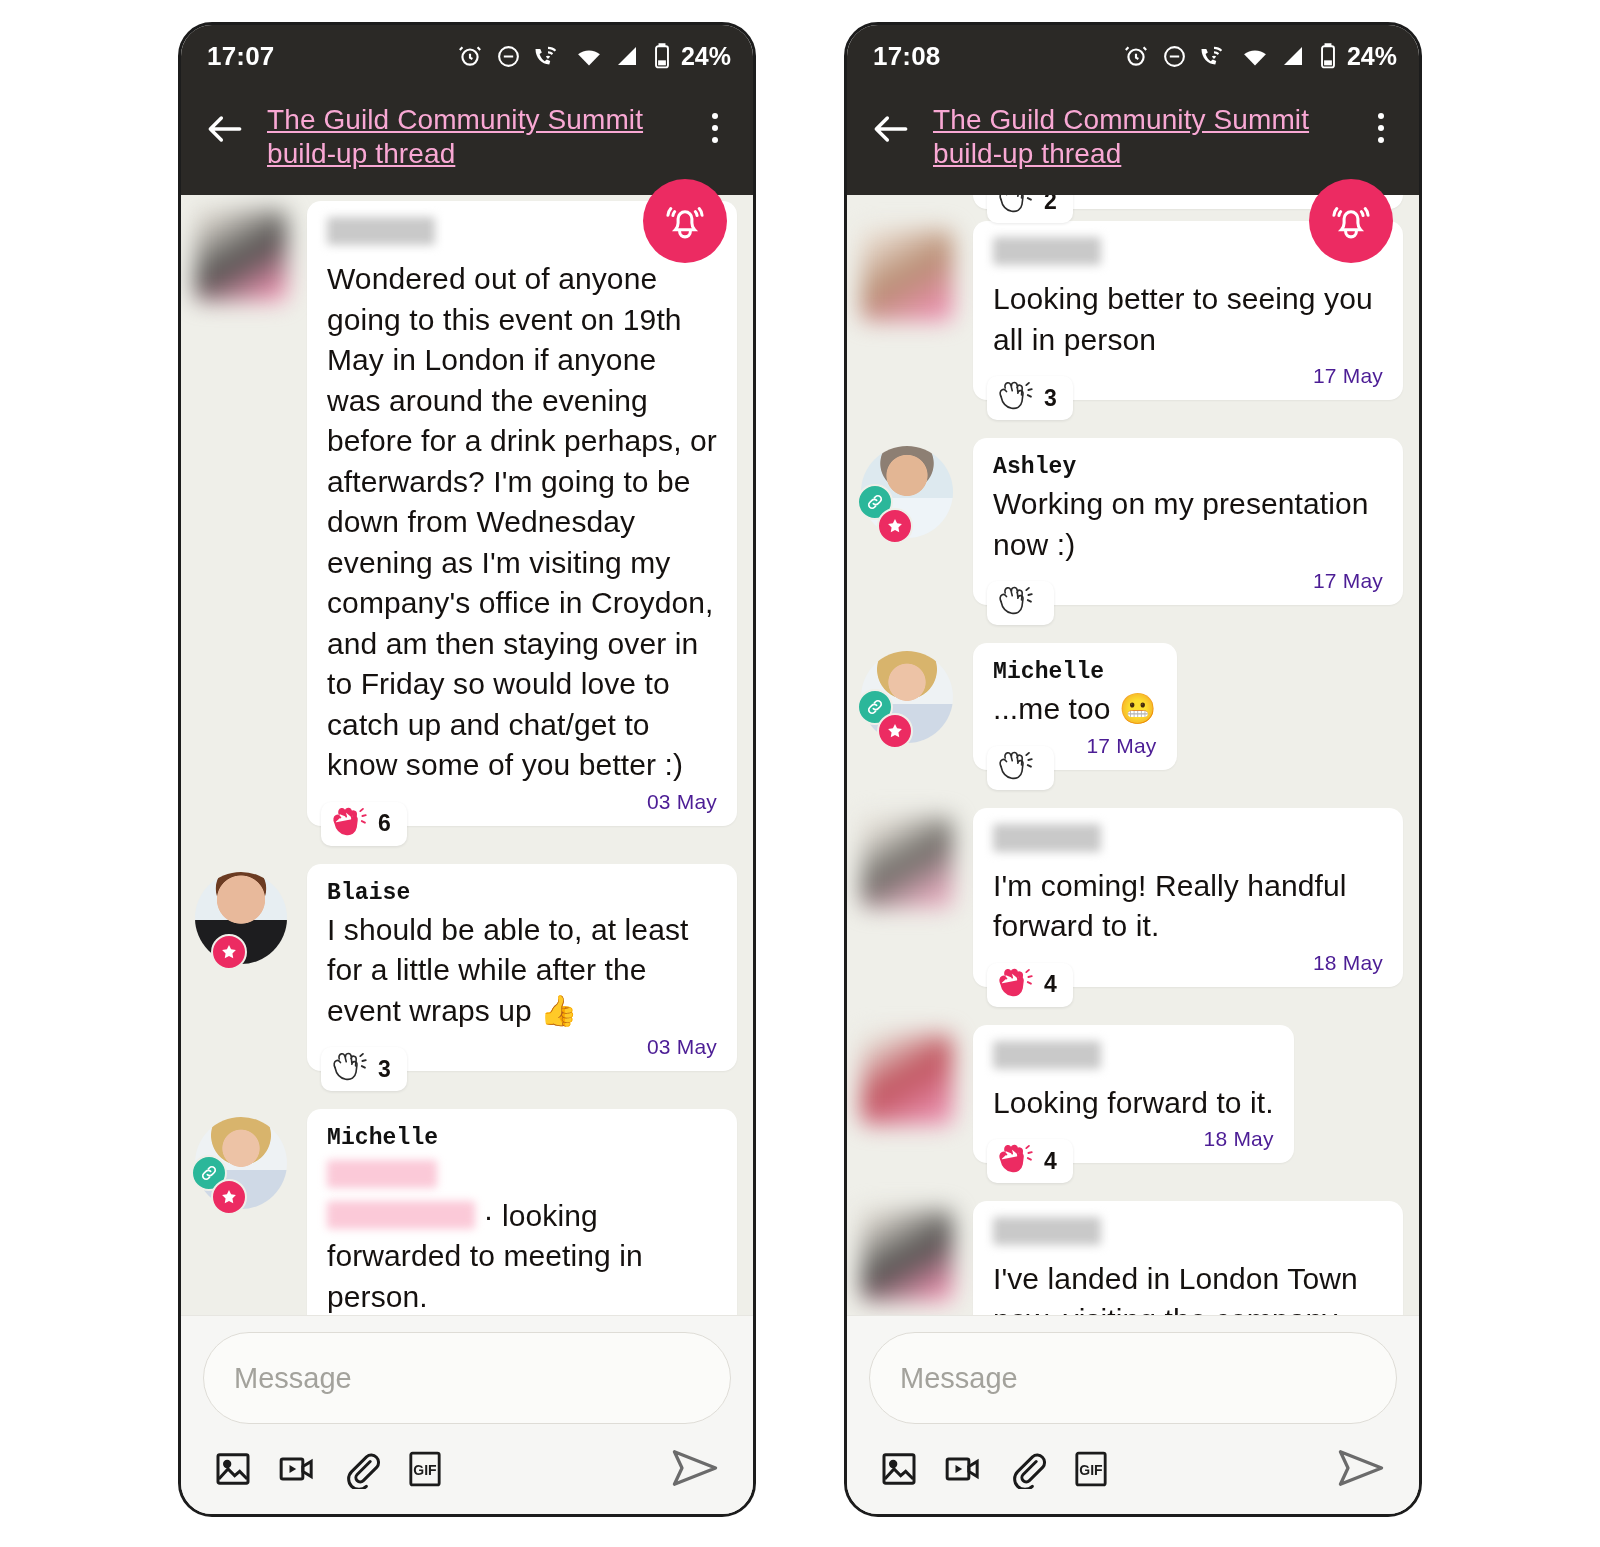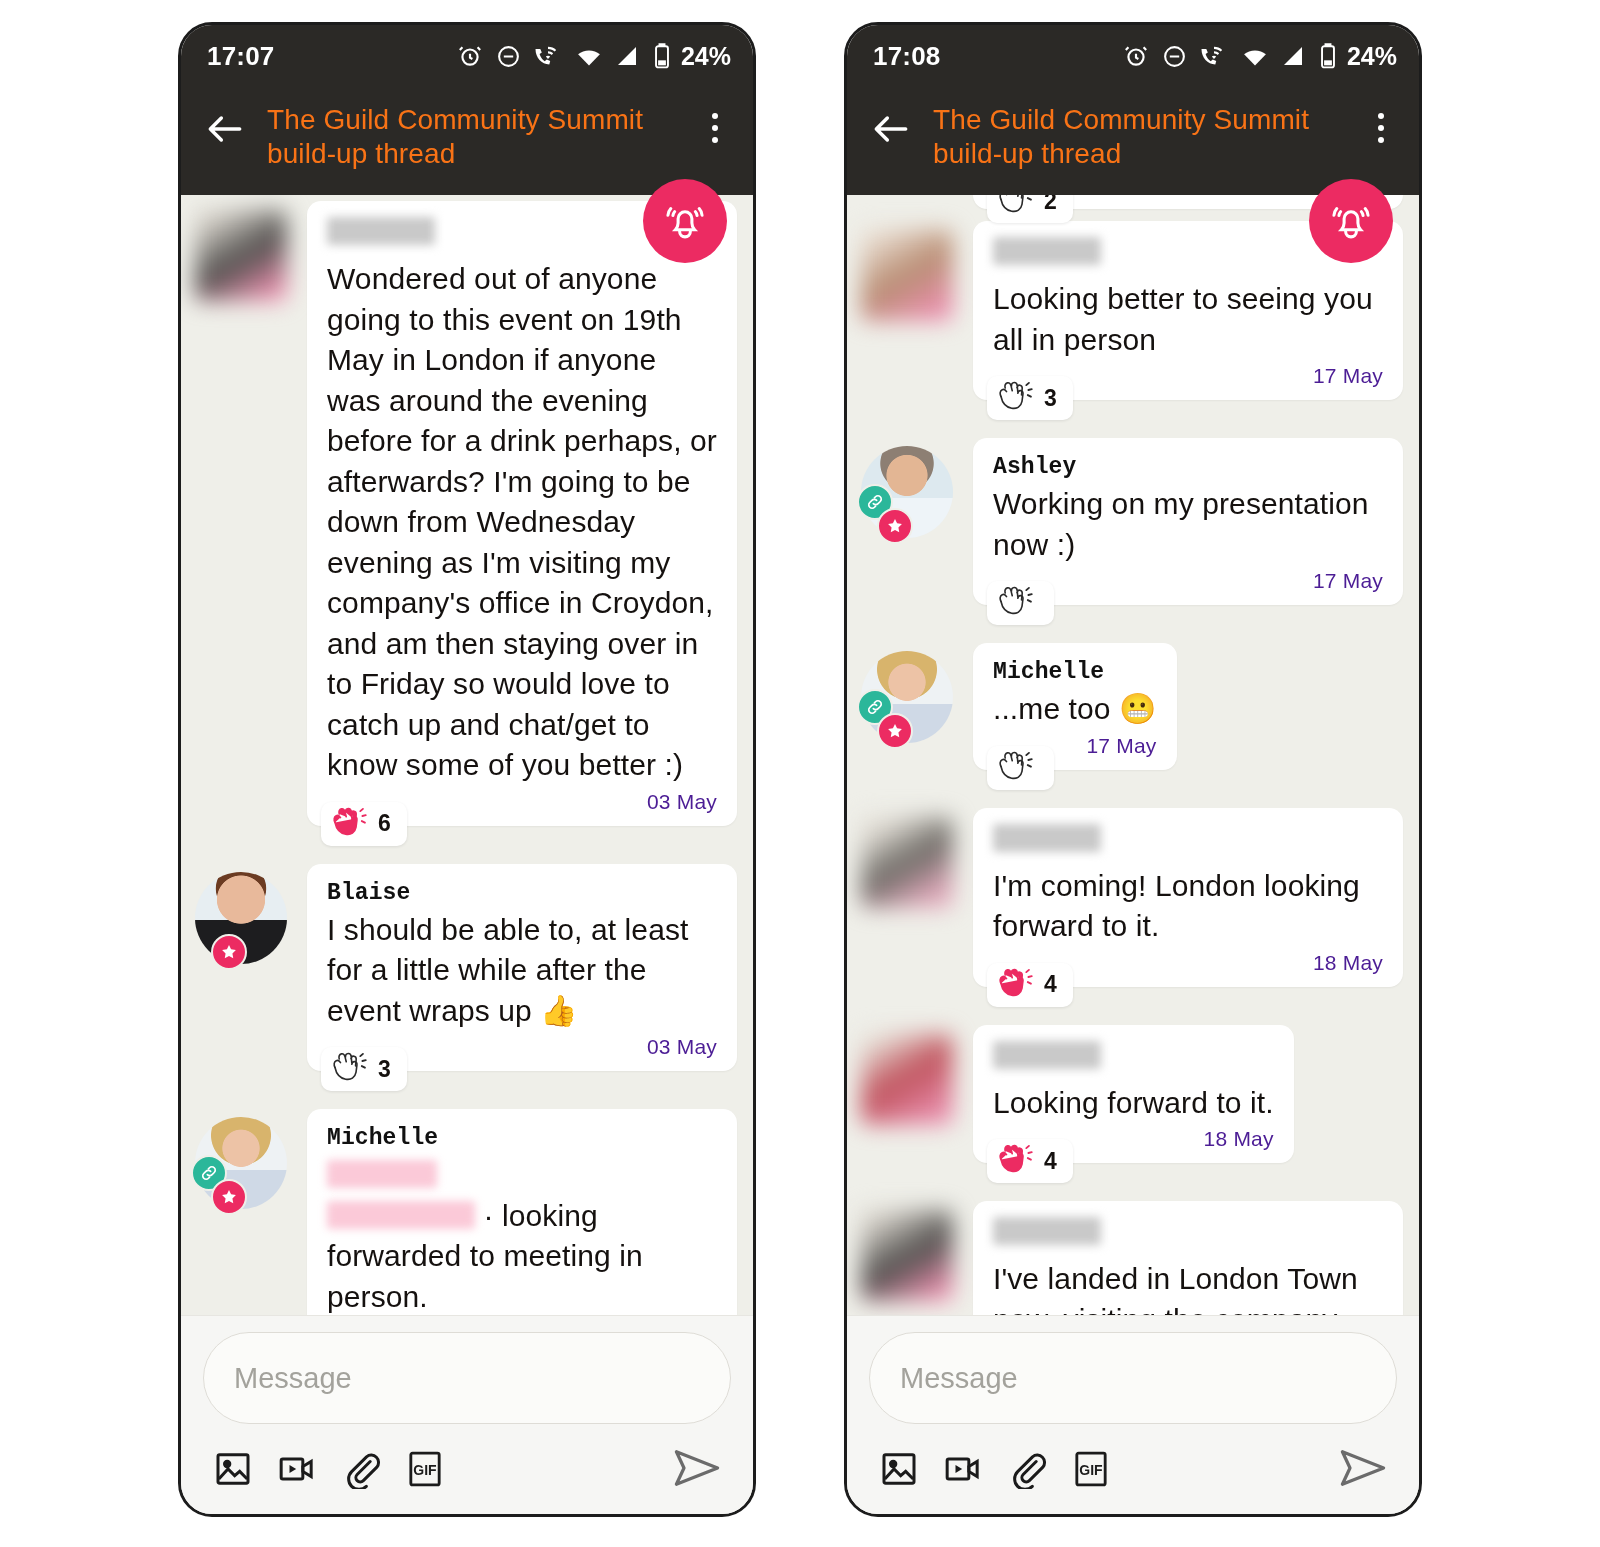--- a/index.html
+++ b/index.html
@@ -58,23 +58,24 @@
     padding: 14px 18px 24px 22px;
     gap: 20px;
     position: relative;
   }
   .back-btn { width: 44px; height: 44px; flex: 0 0 auto; margin-top: 6px; cursor: pointer; }
   .appbar-title {
     flex: 1 1 auto;
     font-size: 28px;
     line-height: 1.22;
     font-weight: 400;
-    color: #f97316;
+    color: #f9a8d4;
     padding-top: 2px;
     letter-spacing: .1px;
+    text-decoration: underline;
   }
   .kebab { width: 40px; flex: 0 0 auto; display: flex; flex-direction: column; align-items: center; gap: 6px; margin-top: 12px; cursor: pointer; }
   .kebab i { width: 6px; height: 6px; border-radius: 50%; background: #fff; display: block; }
 
   
   .fab {
     position: absolute;
     right: 26px;
     top: 154px;
     width: 84px; height: 84px;
@@ -197,21 +198,21 @@
     border-radius: 46px;
     border: 1px solid #dedcd6;
     background: #fbfbf9;
     padding: 0 30px;
     font-size: 29px;
     color: #15110f;
     font-family: Liberation Sans, sans-serif;
     outline: none;
   }
   .msg-input::placeholder { color: #a3a29c; }
-  .tools { display: flex; align-items: center; gap: 20px; padding: 18px 8px 4px 8px; text-align: right; }
+  .tools { display: flex; align-items: center; gap: 20px; padding: 18px 8px 4px 8px; }
   .tool { width: 44px; height: 44px; cursor: pointer; display: flex; align-items: center; justify-content: center; }
   .tools .spacer { flex: 1 1 auto; }
   .send { width: 54px; height: 54px; cursor: pointer; }
 
   
   .ph-blaise { background:
       radial-gradient(circle at 50% 30%, #e8b99b 0 30%, transparent 31%),
       radial-gradient(circle at 50% 18%, #6b3b22 0 28%, transparent 29%),
       linear-gradient(180deg,#e7eef2 0 52%, #1d1d1f 52% 100%); }
   .ph-michelle { background:
@@ -597,21 +598,21 @@
         </div>
       </div>
       <div class="react-spacer"></div>
 
       <div class="msg-row">
         <div class="avatar-wrap">
           <div class="avatar blur ph-blur-grey"></div>
         </div>
         <div class="bubble">
           <span class="sender redacted"></span>
-          <div class="body">I'm coming! London looking forward to it.</div>
+          <div class="body">I'm coming! Really handful forward to it.</div>
           <div class="meta-row">
             <span class="stamp">18 May</span>
           </div>
           <div class="react">
             <span>
               <svg width="38" height="30" viewBox="0 0 40 32" fill="none" stroke="#ec2b62" stroke-width="1.7" stroke-linejoin="round" stroke-linecap="round">
                 <path d="M4 16.5c-1.6-3-1-6.1 1.3-7.2 1.9-.9 3.6.3 4.6 2M8.5 7.4C7.7 4.6 8.7 2.4 10.8 2c2-.4 3.3 1 3.9 3.2l1.3 5.2M15.2 5.6c-.2-2.4.9-3.9 2.8-4 2-.1 3.1 1.3 3.3 3.3l.6 6.4M21 7.2c.4-2 1.7-3 3.3-2.7 1.7.3 2.5 1.7 2.3 3.7l-.7 6.6" fill="#ec2b62"></path>
                 <path d="M4 16.5c1.3 6.5 5.5 11.4 11.4 12.5 5.6 1.1 9.9-1.6 11-7.3l1-7.7c.3-2.1-.6-3.5-2.3-3.7-1.6-.2-2.9.8-3.2 2.8" fill="#ec2b62"></path>
                 <path d="M31 4.4 33.8 2M33.2 9.6l3.6-.9M32.6 15l3.3 1.7" stroke-width="2"></path>
               </svg>

